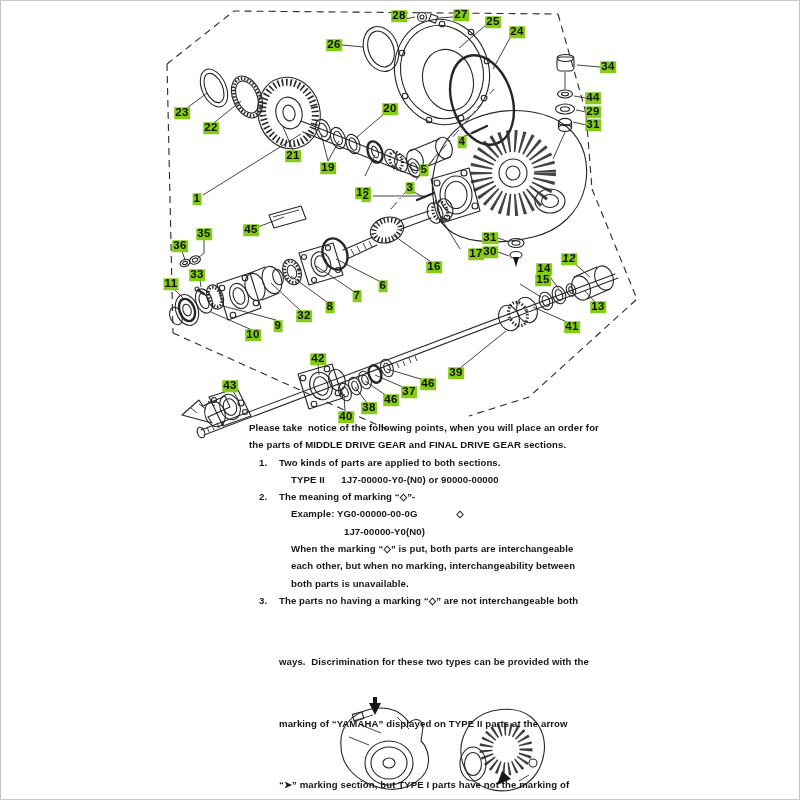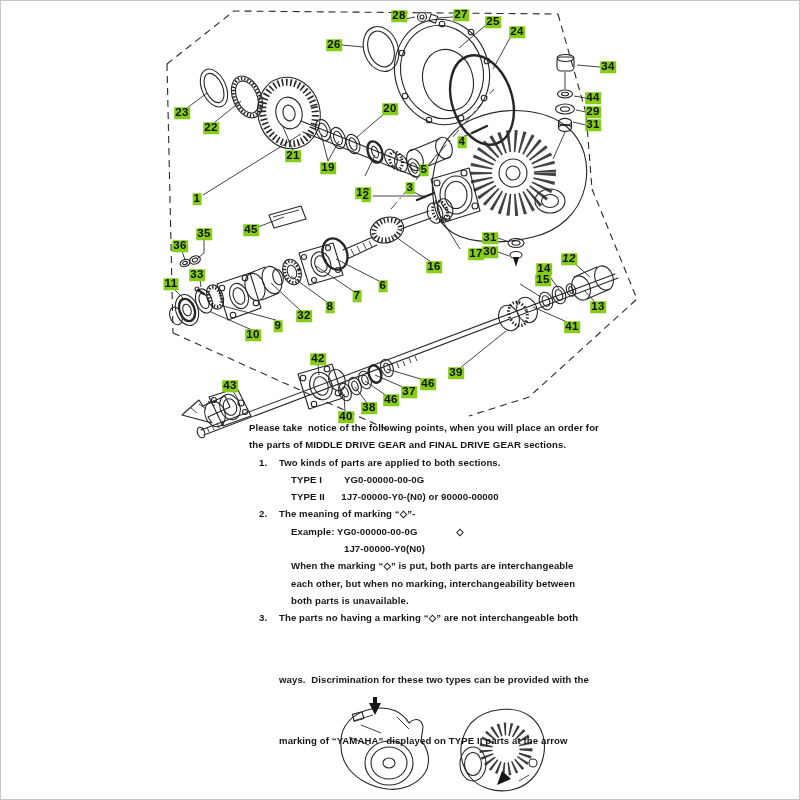--- a/index.html
+++ b/index.html
@@ -360,27 +360,27 @@
       <span class="part-label" style="left: 368px; top: 407px;">38</span>
       <span class="part-label" style="left: 390px; top: 399px;">46</span>
       <span class="part-label" style="left: 408px; top: 391px;">37</span>
       <span class="part-label" style="left: 427px; top: 383px;">46</span>
     </div>
 
 <div id="notes">
       <div class="note-line"><span class="txt">Please take  notice of the following points, when you will place an order for</span></div>
       <div class="note-line"><span class="txt">the parts of MIDDLE DRIVE GEAR and FINAL DRIVE GEAR sections.</span></div>
       <div class="note-line"><span class="num">1.</span><span class="txt">Two kinds of parts are applied to both sections.</span></div>
-      <div class="note-line ind2"><span class="txt">TYPE I        YG0-00000-00-0G</span></div>
       <div class="note-line ind2"><span class="txt">TYPE II      1J7-00000-Y0-(N0) or 90000-00000</span></div>
       <div class="note-line"><span class="num">2.</span><span class="txt">The meaning of marking “◇”-</span></div>
       <div class="note-line ind2"><span class="txt">Example: YG0-00000-00-0G              ◇</span></div>
       <div class="note-line ind3"><span class="txt">1J7-00000-Y0(N0)</span></div>
       <div class="note-line ind2"><span class="txt">When the marking “◇” is put, both parts are interchangeable</span></div>
       <div class="note-line ind2"><span class="txt">each other, but when no marking, interchangeability between</span></div>
       <div class="note-line ind2"><span class="txt">both parts is unavailable.</span></div>
       <div class="note-line"><span class="num">3.</span><span class="txt">The parts no having a marking “◇” are not interchangeable both</span></div>
       <div class="note-line ind4"><span class="txt">ways.  Discrimination for these two types can be provided with the</span></div>
       <div class="note-line ind4"><span class="txt">marking of “YAMAHA” displayed on TYPE II parts at the arrow</span></div>
+      <div class="note-line ind4"><span class="txt">“➤” marking section, but TYPE I parts have not the marking of</span></div>
       <div class="note-line ind4"><span class="txt">“YAMAHA”.</span></div>
     </div>
 
 </div>
 
 </body></html>

